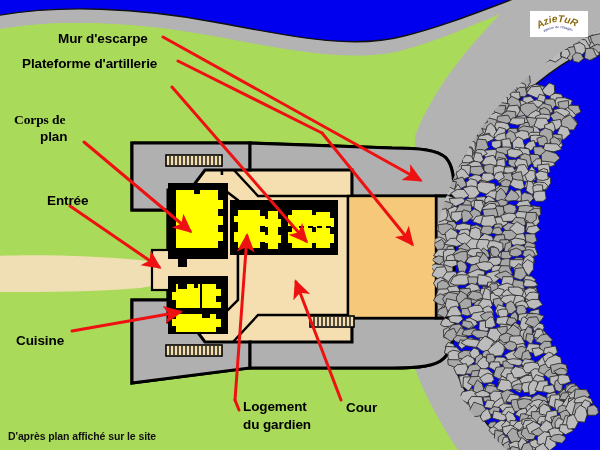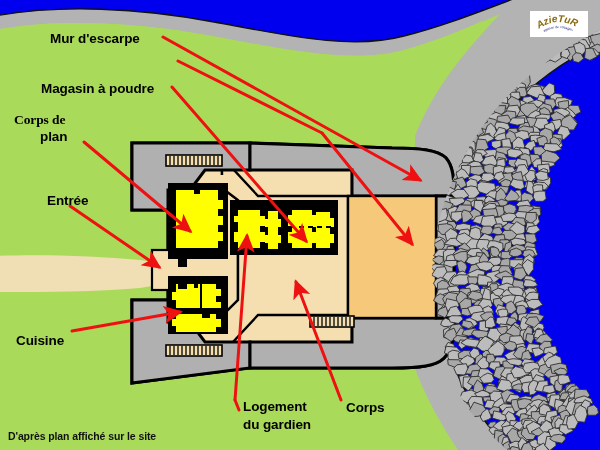--- a/index.html
+++ b/index.html
@@ -1298,36 +1298,36 @@
       <line x1="172" y1="87" x2="306" y2="241" marker-end="url(#arrowRed)"></line>
       <line x1="84" y1="142" x2="190" y2="231" marker-end="url(#arrowRed)"></line>
       <line x1="70" y1="206" x2="159" y2="267" marker-end="url(#arrowRed)"></line>
       <line x1="72" y1="331" x2="180" y2="312" marker-end="url(#arrowRed)"></line>
       <line x1="235" y1="400" x2="247" y2="236" marker-end="url(#arrowRed)"></line>
       <line x1="235" y1="400" x2="239" y2="410"></line>
       <line x1="341" y1="400" x2="296" y2="282" marker-end="url(#arrowRed)"></line>
     </g>
   </svg>
 
-  <div class="lbl sz14" style="left:50px;  top:32px;">Mur d'escarpe</div>
-
-
-  <div class="lbl sz14" style="left:41px;  top:82px;">Magasin à poudre</div>
+  <div class="lbl sz14" style="left:58px;  top:32px;">Mur d'escarpe</div>
+
+  <div class="lbl sz14" style="left:22px;  top:57px;">Plateforme d'artillerie</div>
+
 
   <div class="lbl sz14" style="left:14px;  top:113px;font-family:Liberation Serif, serif;">Corps de</div>
   <div class="lbl sz14" style="left:40px;  top:130px;">plan</div>
 
   <div class="lbl sz14" style="left:11px;  top:194px;padding-left:36px;">Entrée</div>
 
   <div class="lbl sz14" style="left:16px;  top:322px;margin-top:12px;">Cuisine</div>
 
   <div class="lbl sz14" style="left:243px; top:400px;">Logement</div>
   <div class="lbl sz14" style="left:243px; top:418px;">du gardien</div>
 
-  <div class="lbl sz14" style="left:346px; top:401px;">Corps</div>
+  <div class="lbl sz14" style="left:346px; top:401px;">Cour</div>
 
   <div class="foot">D'après plan affiché sur le site</div>
 
   <div id="logo">
     <svg width="58" height="26" viewBox="0 0 58 26">
       <rect x="0" y="0" width="58" height="26" fill="#ffffff"></rect>
       <path id="arcPath" d="M7,19 Q29,3 51,19" fill="none" stroke="none"></path>
       <text font-family="&quot;Liberation Sans&quot;, sans-serif" font-size="10" font-weight="bold" font-style="italic" fill="#8a6a10">
         <textPath href="#arcPath" startOffset="4%" id="logoWord">AzieTuR</textPath>
       </text>

